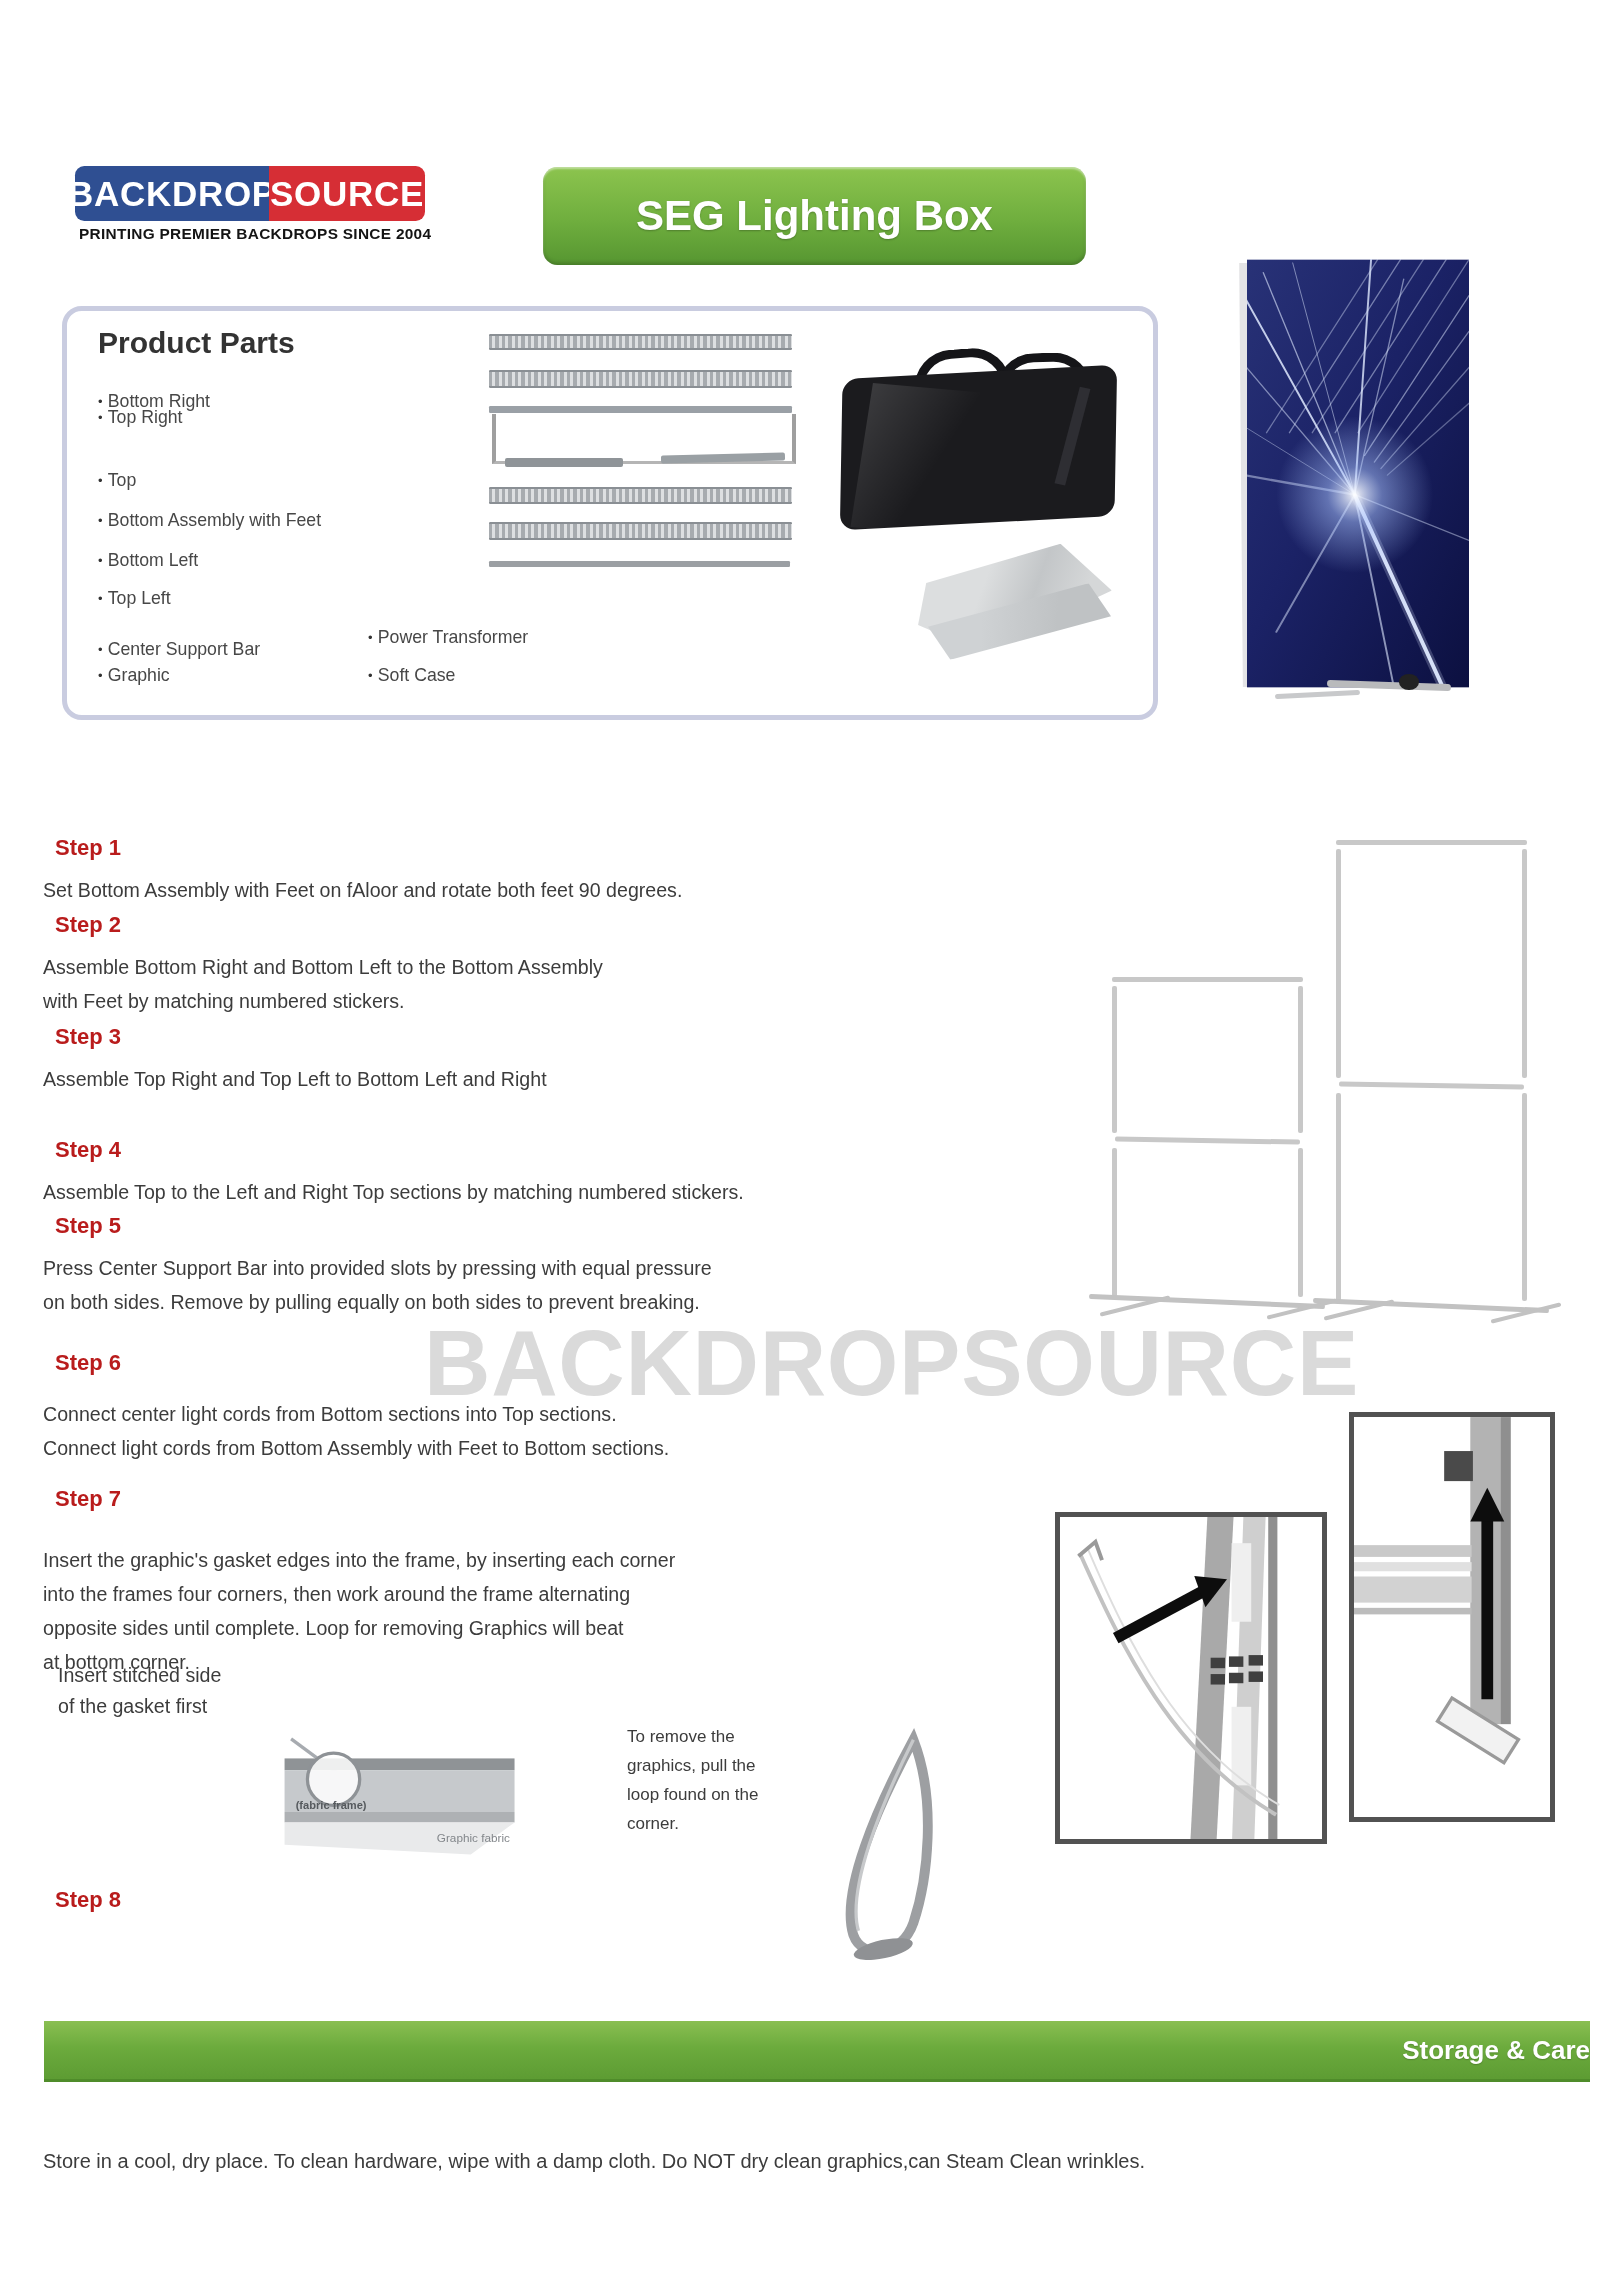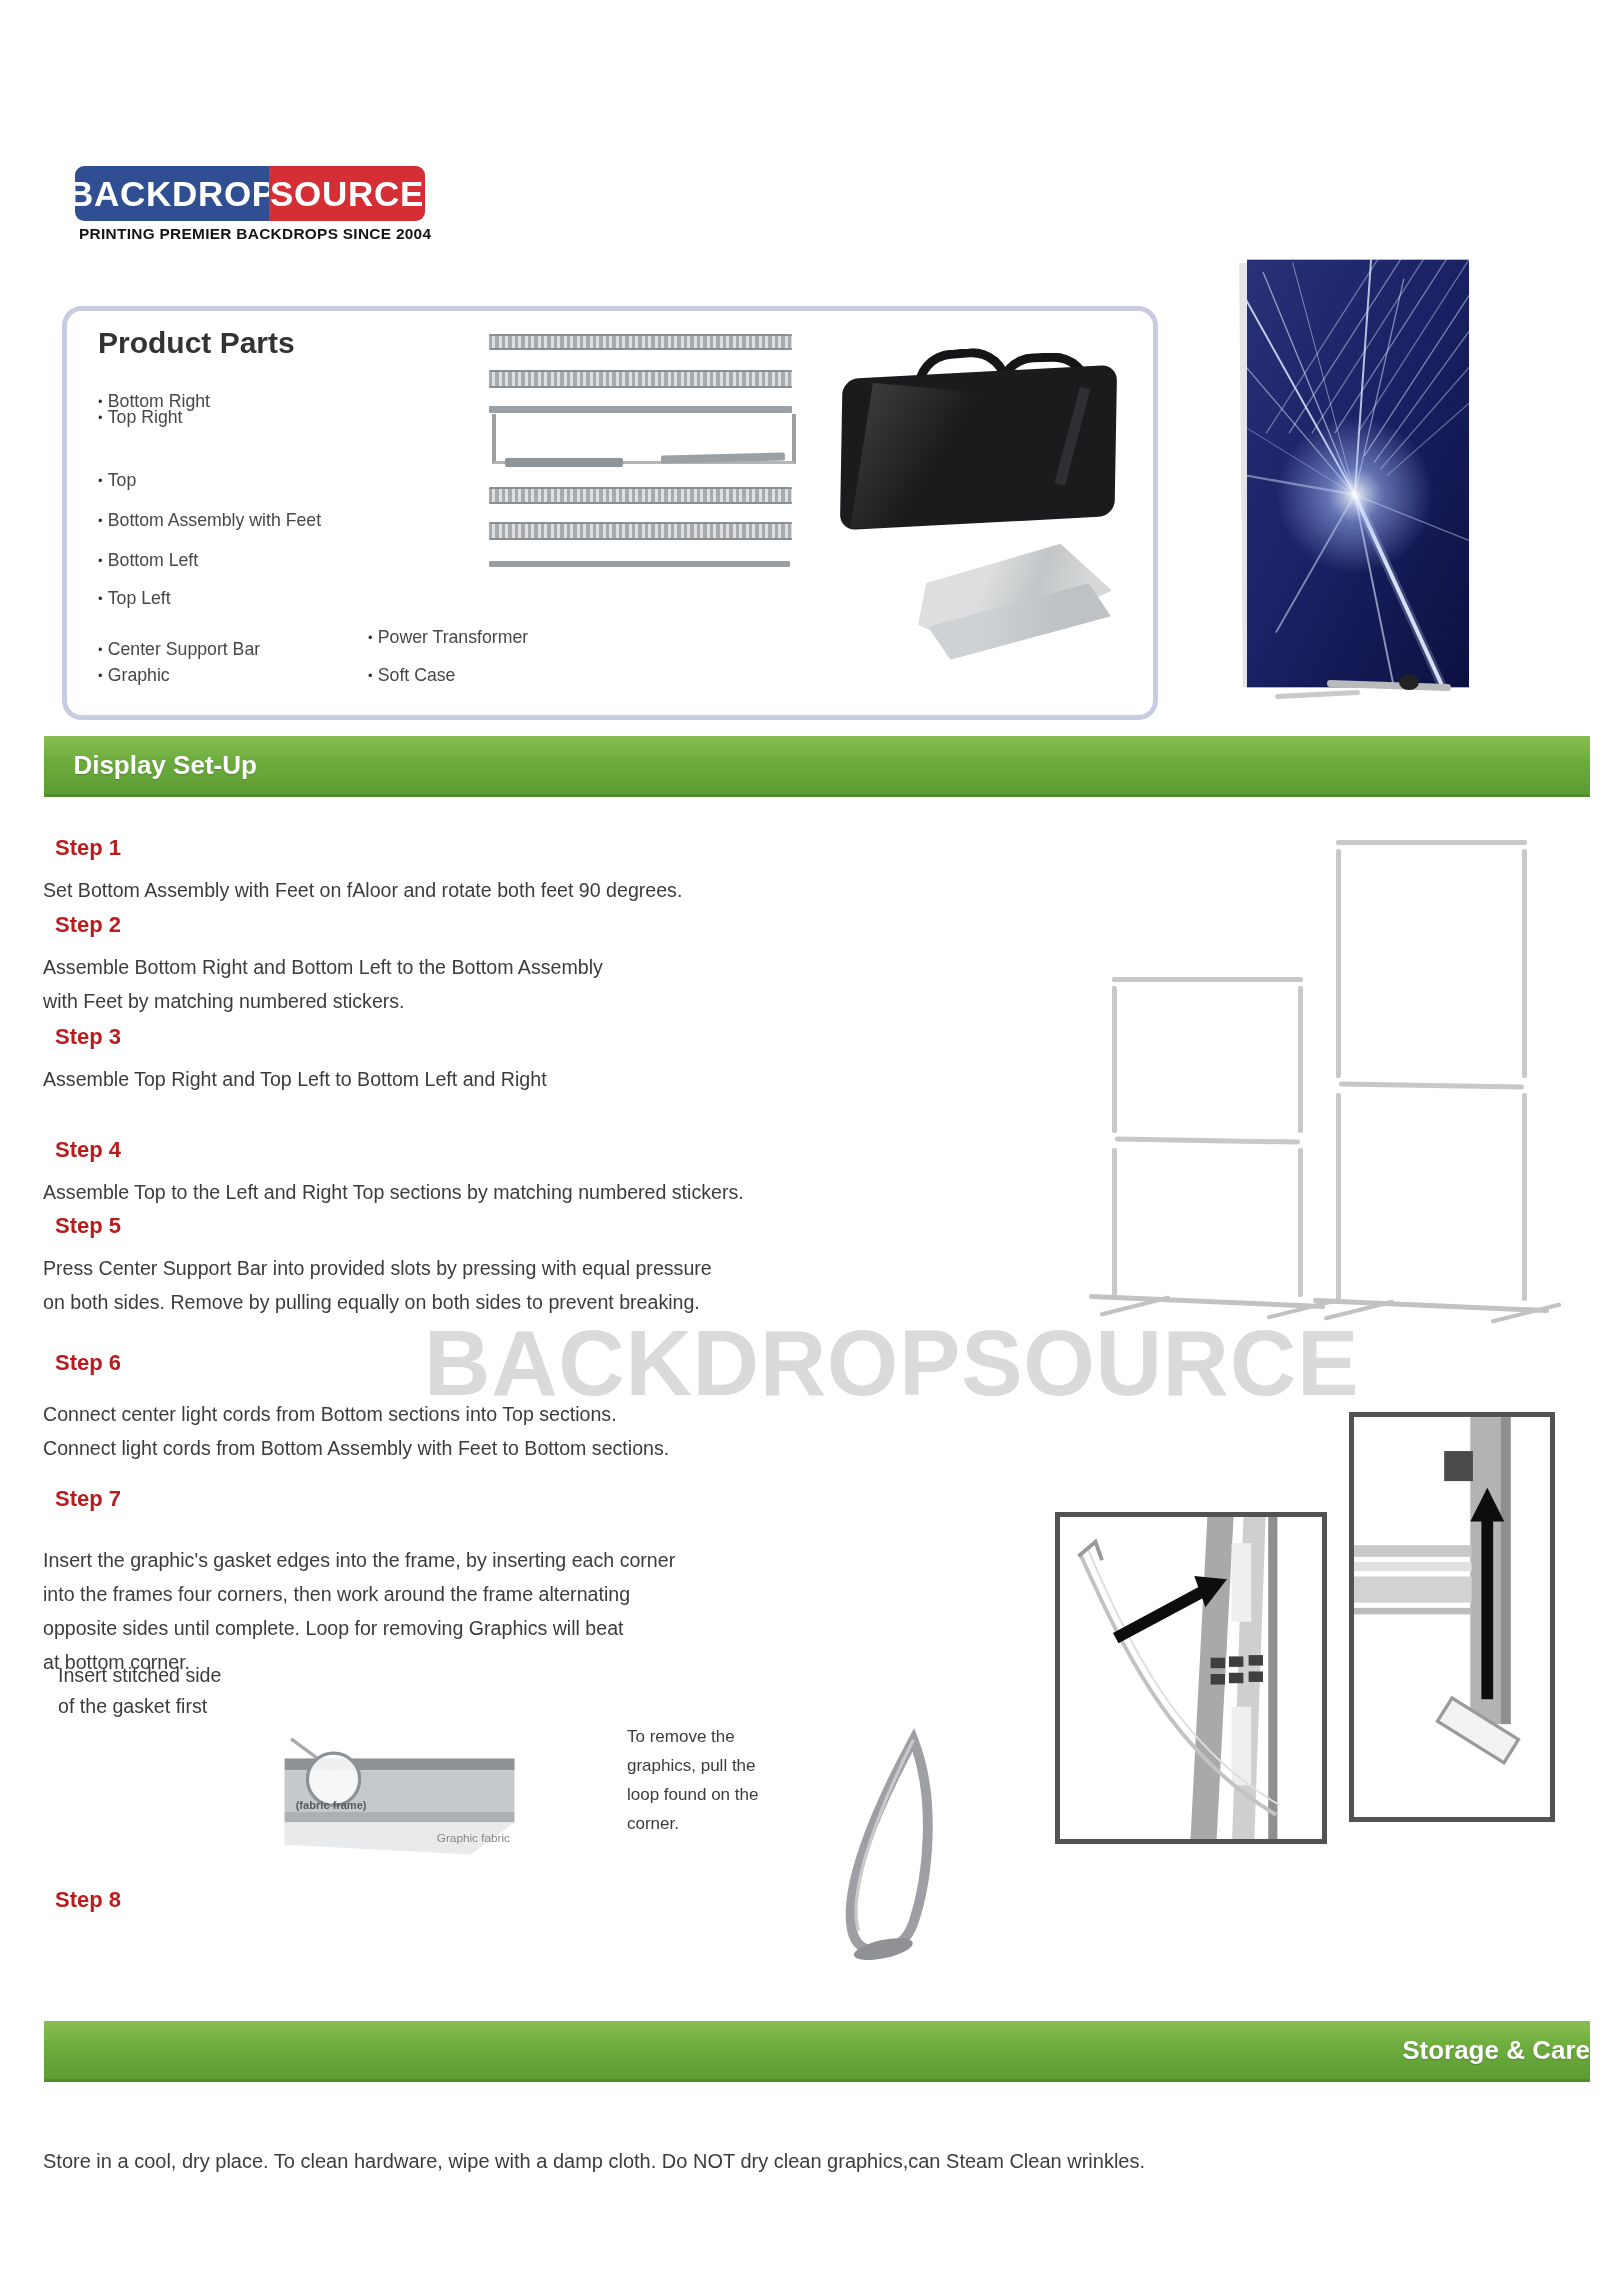--- a/index.html
+++ b/index.html
@@ -106,20 +106,23 @@
   <div class="abs logo">
     <div class="seg blue">
         <span>BACKDROP</span>
       </div>
     <div class="seg red">
         <span>SOURCE</span>
       </div>
   </div>
   <div class="abs tagline">PRINTING PREMIER BACKDROPS SINCE 2004</div>
 
+  <div class="abs title-box">
+    <span>SEG Lighting Box</span>
+  </div>
 
   <div class="abs parts-box"></div>
   <div class="abs parts-title">Product Parts</div>
 
   <div class="abs pitem" style="left:98px;top:391px;"><span class="b">•</span><span>Bottom Right</span></div>
   <div class="abs pitem" style="left:98px;top:407px;"><span class="b">•</span><span>Top Right</span></div>
   <div class="abs pitem" style="left:98px;top:470px;"><span class="b">•</span><span>Top</span></div>
   <div class="abs pitem" style="left:98px;top:510px;"><span class="b">•</span><span>Bottom Assembly with Feet</span></div>
   <div class="abs pitem" style="left:98px;top:550px;"><span class="b">•</span><span>Bottom Left</span></div>
   <div class="abs pitem" style="left:98px;top:588px;"><span class="b">•</span><span>Top Left</span></div>
@@ -188,23 +191,20 @@
         <line x1="340" y1="165" x2="205" y2="320" stroke-width="2" opacity=".4"></line>
         <line x1="340" y1="220" x2="215" y2="330" stroke-width="2" opacity=".35"></line>
       </g>
       <circle cx="165" cy="360" r="120" fill="url(#glow)"></circle>
     </svg>
   </div>
   <div class="abs bfoot1"></div>
   <div class="abs bfoot2"></div>
   <div class="abs bknob"></div>
 
-  <div class="abs gbar" style="top:736px;">
-    <span>Display Set-Up</span>
-  </div>
 
   <div class="abs step" style="top:823px;">
     <h3>Step 1</h3>
     <div class="body">
         <div>Set Bottom Assembly with Feet on fAloor and rotate both feet 90 degrees.</div>
       </div>
   </div>
   <div class="abs step" style="top:900px;">
     <h3>Step 2</h3>
     <div class="body">

